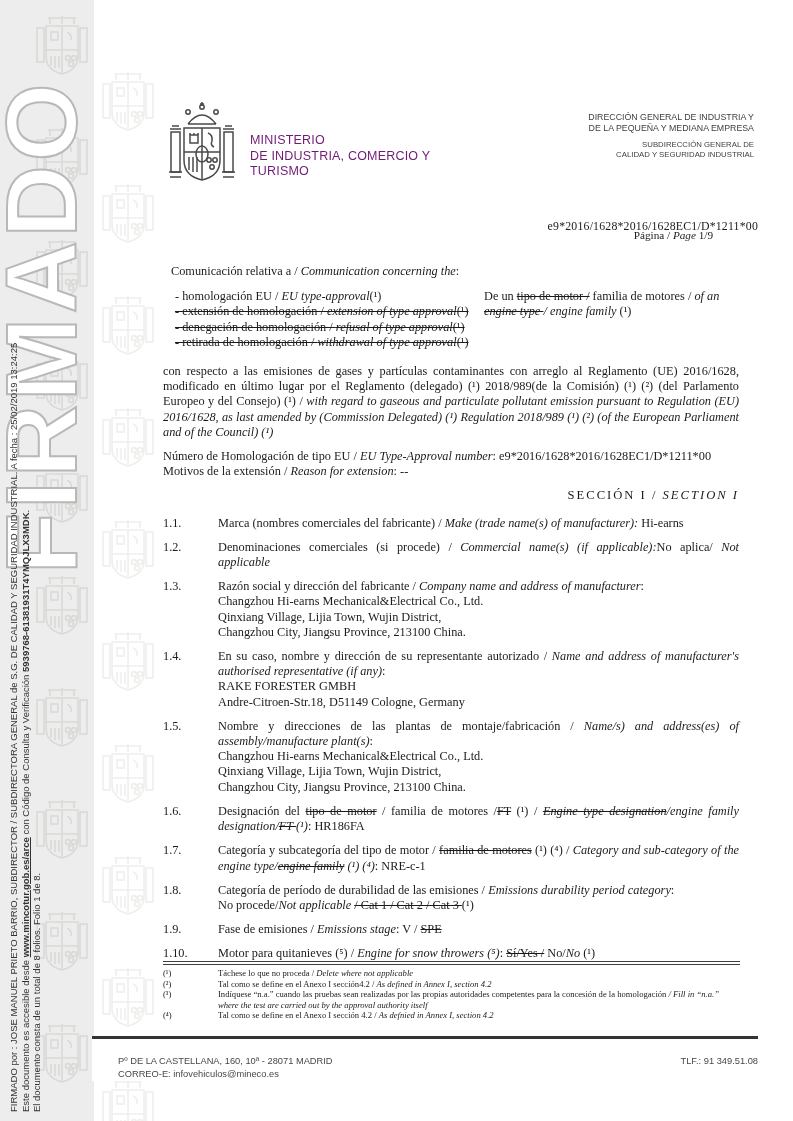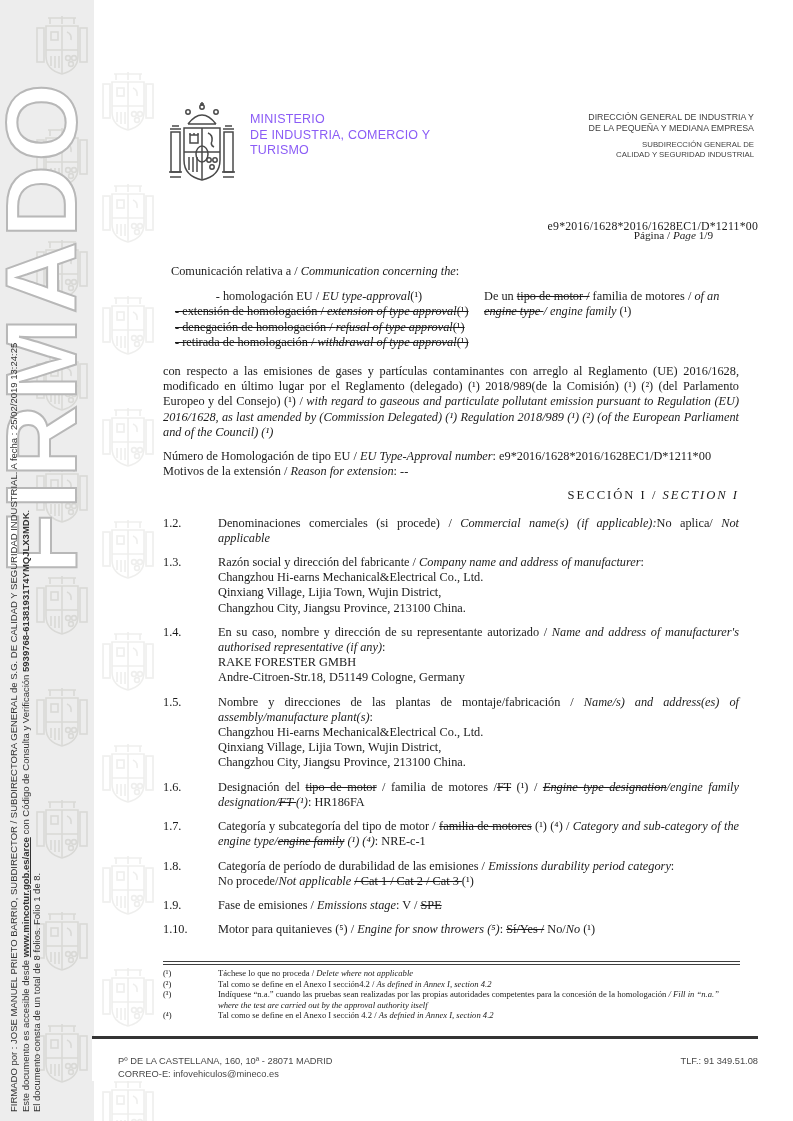--- a/index.html
+++ b/index.html
@@ -25,35 +25,35 @@
   }
   .sidebar-lines{
     position:absolute;left:8px;top:1112px;
     transform:rotate(-90deg);transform-origin:left top;
     font-family:"Liberation Sans",sans-serif;font-size:9.5px;line-height:11.5px;
     color:#333;white-space:nowrap;
   }
   
   .coat{position:absolute;left:168px;top:102px;}
   .ministry{
-    position:absolute;left:250px;top:112px;
+    position:absolute;left:250px;top:133px;
     font-family:"Liberation Sans",sans-serif;font-size:12.5px;line-height:15.5px;
-    color:#8b5cf6;letter-spacing:.2px;
+    color:#701a75;letter-spacing:.2px;
   }
   .rightblock{position:absolute;left:519px;top:112px;width:235px;
     font-family:"Liberation Sans",sans-serif;color:#3f3f3f;text-align:right;}
   .dg{font-size:8.8px;line-height:10.5px;}
   .sub{font-size:7.8px;line-height:9.5px;margin-top:7px;}
   .docnum{position:absolute;top:219px;right:35px;font-size:11.8px;letter-spacing:.2px;}
   .pageline{position:absolute;top:229px;right:80px;font-size:11.2px;}
   
   .main{position:absolute;left:163px;top:256px;width:576px;font-size:12.3px;line-height:15.2px;}
   .intro{margin:8px;}
   .listflex{display:flex;margin-top:10px;}
-  .optcol{width:300px;padding-left:12px;box-sizing:border-box;text-align:center;}
+  .optcol{width:300px;padding-left:12px;box-sizing:border-box;}
   .opt{white-space:nowrap;}
   .rightcol{width:259px;margin-left:21px;}
   .para{margin-top:14px;text-align:justify;}
   .numline{margin-top:9px;}
   .reasonline{margin-top:0;}
   .secthead{margin-top:9px;text-align:right;letter-spacing:2px;font-size:12.6px;}
   .items{margin-top:12px;}
   .item{display:flex;margin-top:9px;}
   .inum{width:55px;flex-shrink:0;}
   .ibody{flex:1;}
@@ -214,20 +214,26 @@
         <div class="opt"><span class="st">- retirada de homologación / </span><span class="it st">withdrawal of type approval</span><span class="st">(¹)</span></div>
       </div>
     <div class="rightcol"><span>De un </span><span class="st">tipo de motor /</span><span> familia de motores / </span><span class="it">of an </span><span class="it st">engine type </span><span class="it">/ </span><span class="it">engine family</span><span> (¹)</span></div>
   </div>
   <div class="para"><span>con respecto a las emisiones de gases y partículas contaminantes con arreglo al Reglamento (UE) 2016/1628, modificado en último lugar por el Reglamento (delegado) (¹) 2018/989(de la Comisión) (¹) (²) (del Parlamento Europeo y del Consejo) (¹) / </span><span class="it">with regard to gaseous and particulate pollutant emission pursuant to Regulation (EU) 2016/1628, as last amended by (Commission Delegated) (¹) Regulation 2018/989 (¹) (²) (of the European Parliament and of the Council) (¹)</span></div>
   <div class="numline"><span>Número de Homologación de tipo EU / </span><span class="it">EU Type-Approval number</span><span>: e9*2016/1628*2016/1628EC1/D*1211*00</span></div>
   <div class="reasonline"><span>Motivos de la extensión / </span><span class="it">Reason for extension</span><span>: --</span></div>
   <div class="secthead"><span>SECCIÓN I / </span><span class="it">SECTION I</span></div>
   <div class="items" id="items">
       <div class="item">
+        <div class="inum">1.1.</div>
+        <div class="ibody">
+          <div class="ipara"><span>Marca (nombres comerciales del fabricante) / </span><span class="it">Make (trade name(s) of manufacturer):</span><span> Hi-earns</span></div>
+        </div>
+      </div>
+      <div class="item">
         <div class="inum">1.2.</div>
         <div class="ibody">
           <div class="ipara"><span>Denominaciones comerciales (si procede) / </span><span class="it">Commercial name(s) (if applicable):</span><span>No aplica/ </span><span class="it">Not applicable</span></div>
         </div>
       </div>
       <div class="item">
         <div class="inum">1.3.</div>
         <div class="ibody">
           <div class="ipara"><span>Razón social y dirección del fabricante / </span><span class="it">Company name and address of manufacturer</span><span>:</span></div>
           <div class="ipara"><span>Changzhou Hi-earns Mechanical&amp;Electrical Co., Ltd.</span></div>

